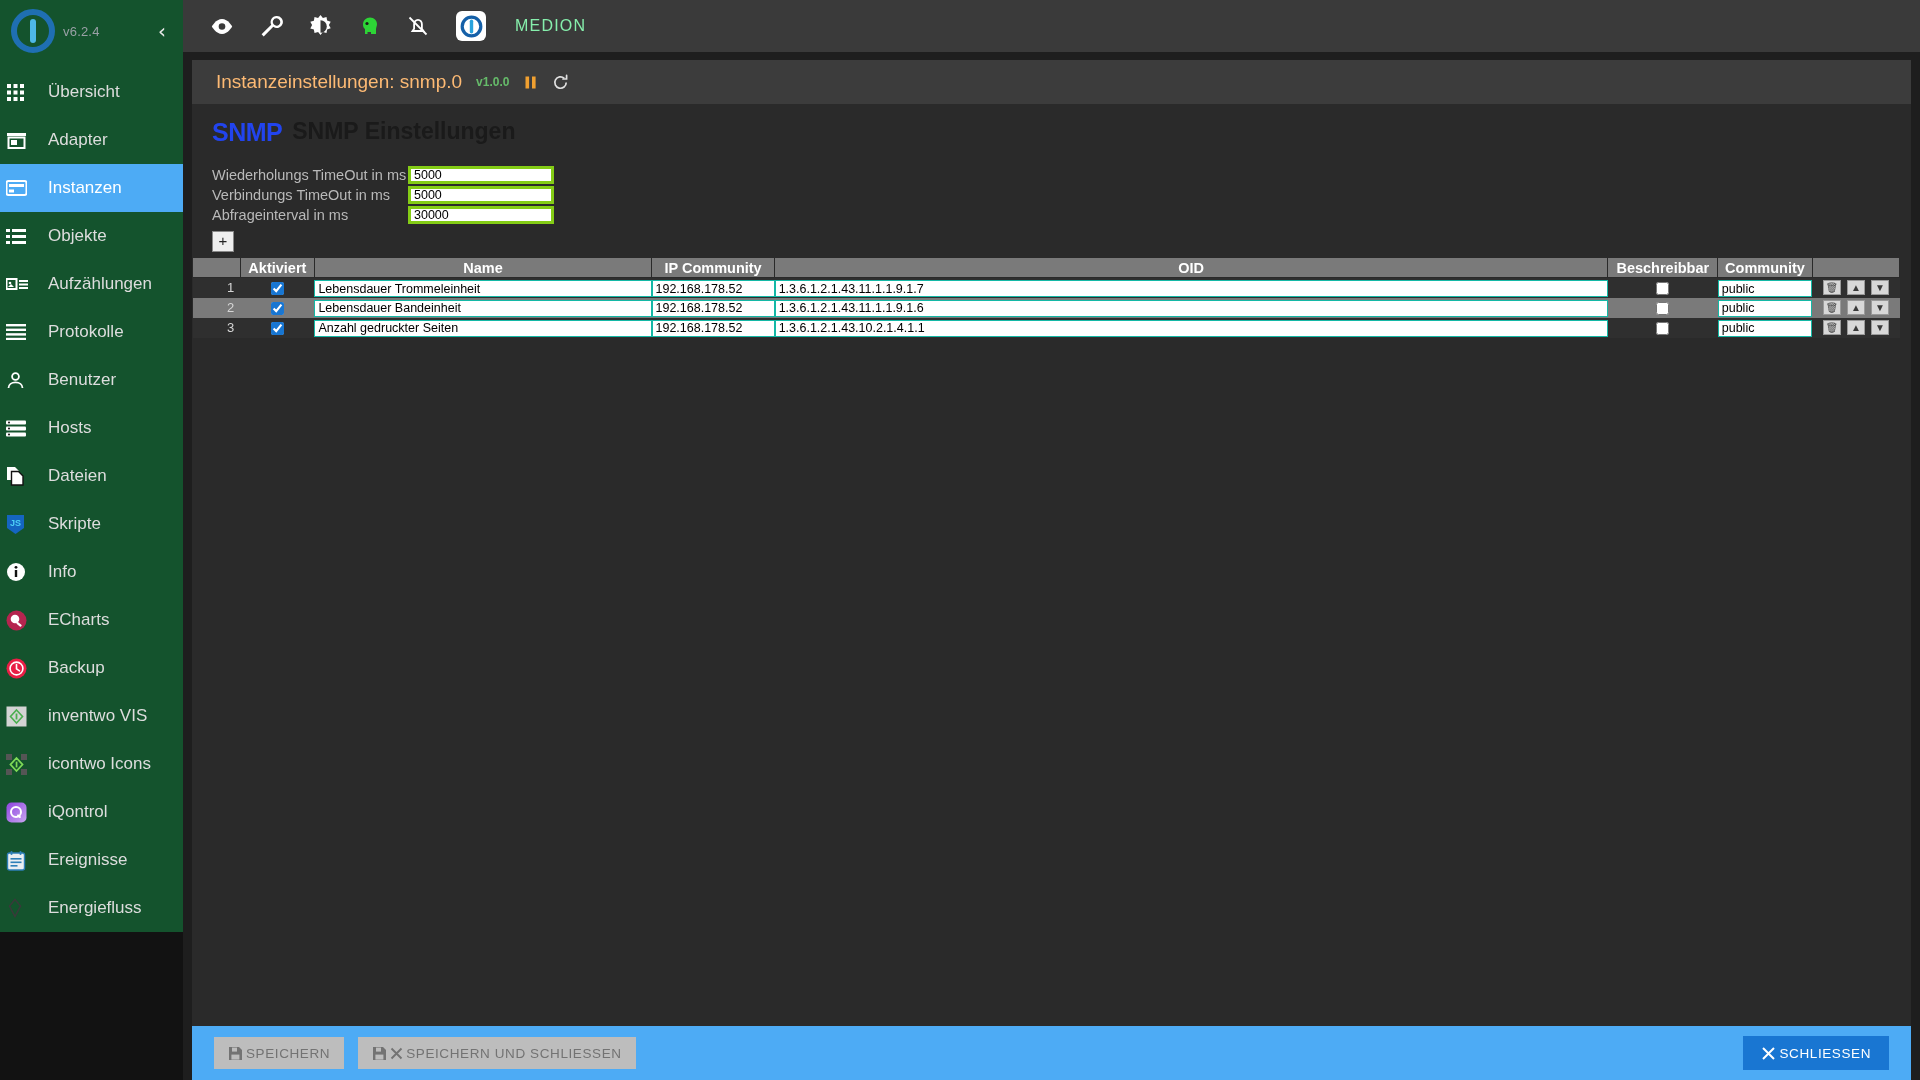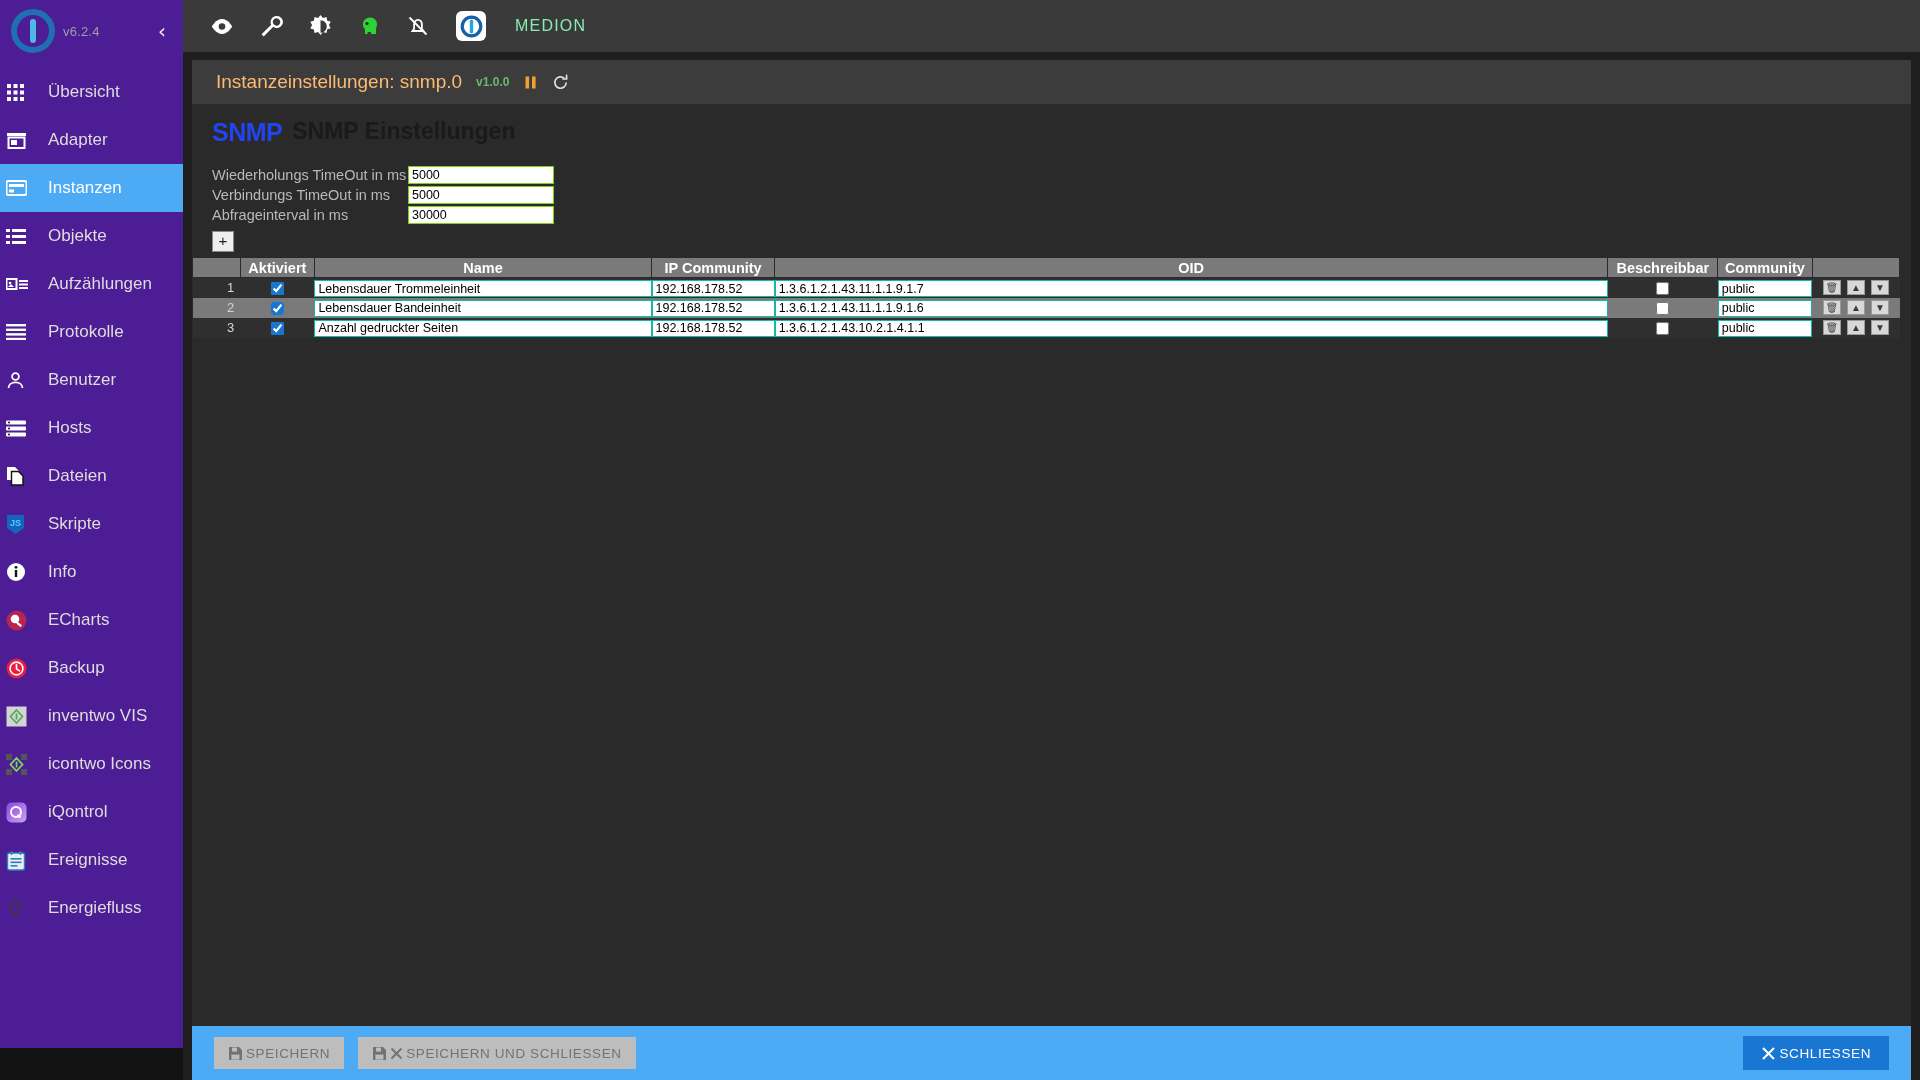--- a/index.html
+++ b/index.html
@@ -6,21 +6,21 @@
   html, body {
     width: 1920px; height: 1080px;
     background: #121212;
     font-family: "Liberation Sans", sans-serif;
     overflow: hidden;
   }
   #app { display: flex; width: 1920px; height: 1080px; }
 
   
   #sidebar {
-    width: 183px; height: 1048px; background: #4c1d95;
+    width: 183px; height: 932px; background: #14532d;
     flex: 0 0 183px; position: relative; text-align: right;
   }
   .logo-row { height: 62px; display: flex; align-items: center; padding-left: 10px; position: relative; }
   .logo-mark { width: 46px; height: 46px; flex: 0 0 46px; position: relative; }
   .logo-version { color: #9aa0a6; font-size: 13px; margin-left: 7px; letter-spacing: .2px; }
   .collapse-btn {
     position: absolute; right: 17px; top: 50%; transform: translateY(-50%);
     color: #e8e8e8; font-size: 20px; line-height: 1; cursor: pointer;
     font-family: "DejaVu Sans", sans-serif;
   }
@@ -67,21 +67,21 @@
     min-height: 0;
   }
   .cfg-header { display: flex; align-items: flex-end; padding: 14px 0 0 20px; gap: 10px; }
   .cfg-logo { color: #2244ee; font-size: 25px; font-weight: bold; letter-spacing: -.5px; }
   .cfg-title { color: #1a1a1a; font-size: 23px; font-weight: bold; margin-bottom: 2px; }
 
   .fields { margin: 18px 0 0 20px; }
   .field-row { display: flex; align-items: center; height: 20px; margin-bottom: 0px; }
   .field-label { color: #b9b9b9; font-size: 14.5px; width: 196px; flex: 0 0 196px; }
   .field-input {
-    width: 146px; height: 18px; background: #fff; border: 1px solid #84cc16;
+    width: 146px; height: 18px; background: #fff; border: 3px solid #84cc16;
     font-size: 12.5px; color: #000; padding: 0 3px;
     font-family: "Liberation Sans", sans-serif;
   }
   .addbtn {
     margin: 6px 0 0 20px; width: 22px; height: 21px; background: #eee;
     border: 1px solid #888; color: #222; font-size: 15px; line-height: 18px;
     text-align: center; cursor: pointer;
   }
 
   

